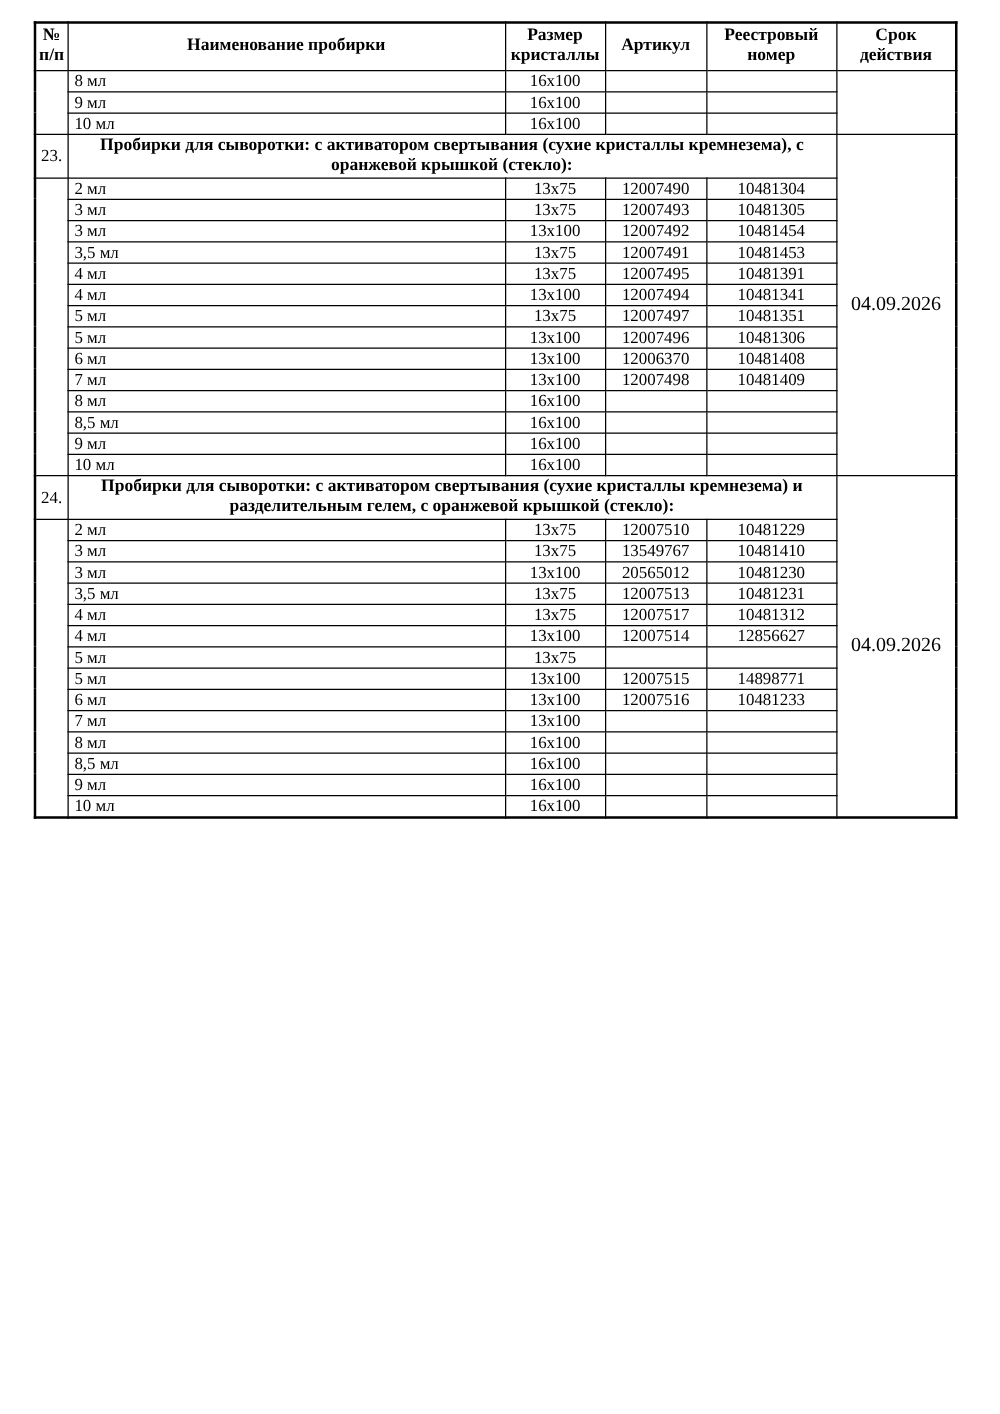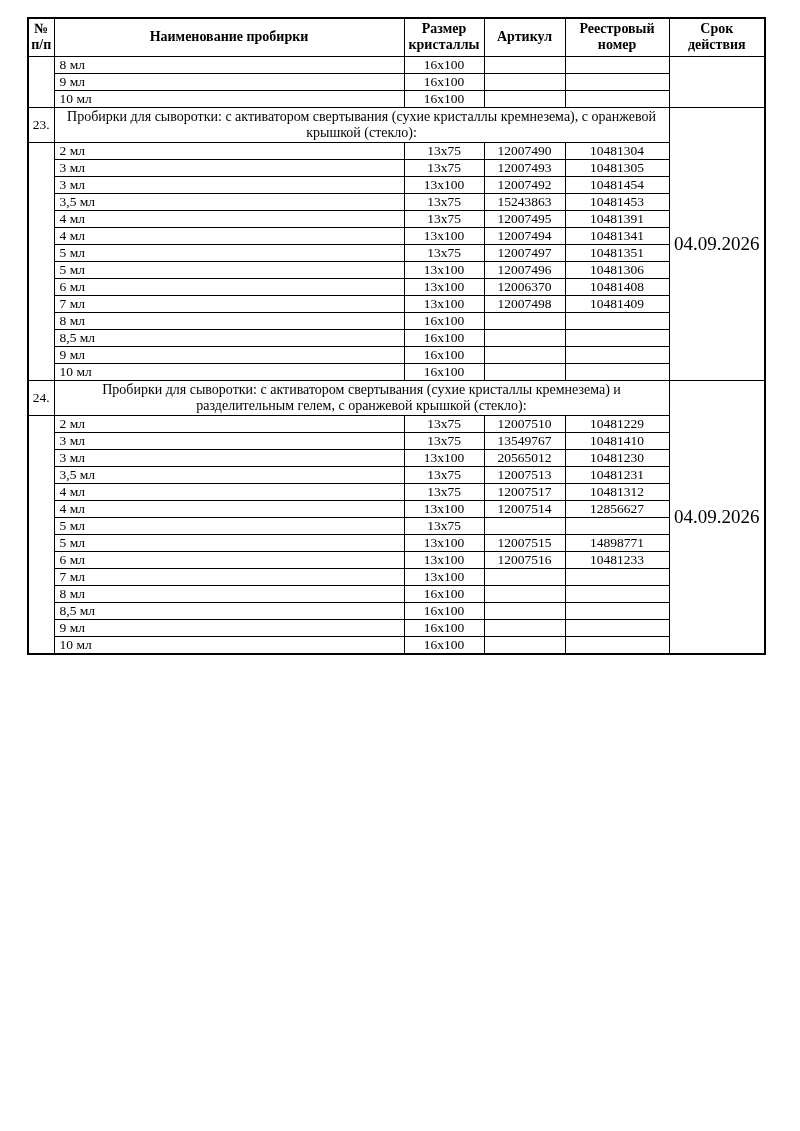--- a/index.html
+++ b/index.html
@@ -39,27 +39,27 @@
   tr.data-row { height: 15px; }
   .doc-table td {
     font-size: 13.5px;
     line-height: 16px;
     padding: 0 2px;
   }
   td.c-name { text-align: left; padding-left: 5px; }
   td.c-num, td.c-size, td.c-art, td.c-reg, td.c-term { text-align: center; }
   tr.section-row { height: 35px; }
   td.c-title {
-    font-weight: normal;
+    font-weight: bold;
     font-size: 14px;
     text-align: center;
     line-height: 16px;
     padding: 1px 6px;
   }
-  td.c-term { font-size: 19px; }
+  td.c-term { font-size: 16px; }
 </style>
 </head>
 <body>
 
 <div class="page">
   <table class="doc-table">
     <colgroup>
       <col style="width:26px">
       <col style="width:350px">
       <col style="width:80px">
@@ -122,21 +122,21 @@
         </tr>
         <tr class="data-row">
           <td class="c-name">3 мл</td>
           <td class="c-size">13x100</td>
           <td class="c-art">12007492</td>
           <td class="c-reg">10481454</td>
         </tr>
         <tr class="data-row">
           <td class="c-name">3,5 мл</td>
           <td class="c-size">13x75</td>
-          <td class="c-art">15243863</td>
+          <td class="c-art">12007491</td>
           <td class="c-reg">10481453</td>
         </tr>
         <tr class="data-row">
           <td class="c-name">4 мл</td>
           <td class="c-size">13x75</td>
           <td class="c-art">12007495</td>
           <td class="c-reg">10481391</td>
         </tr>
         <tr class="data-row">
           <td class="c-name">4 мл</td>

